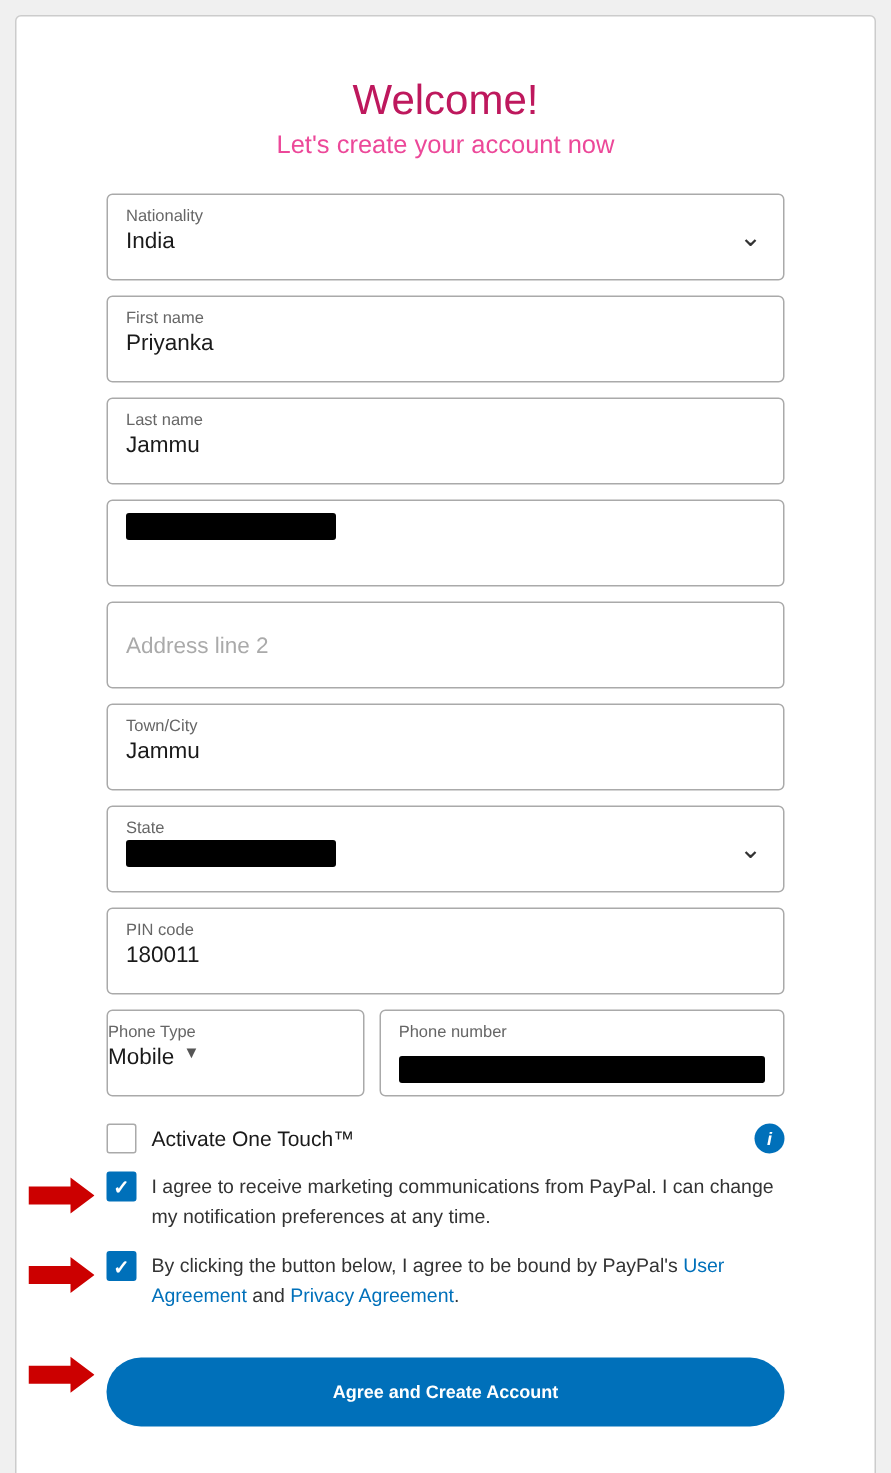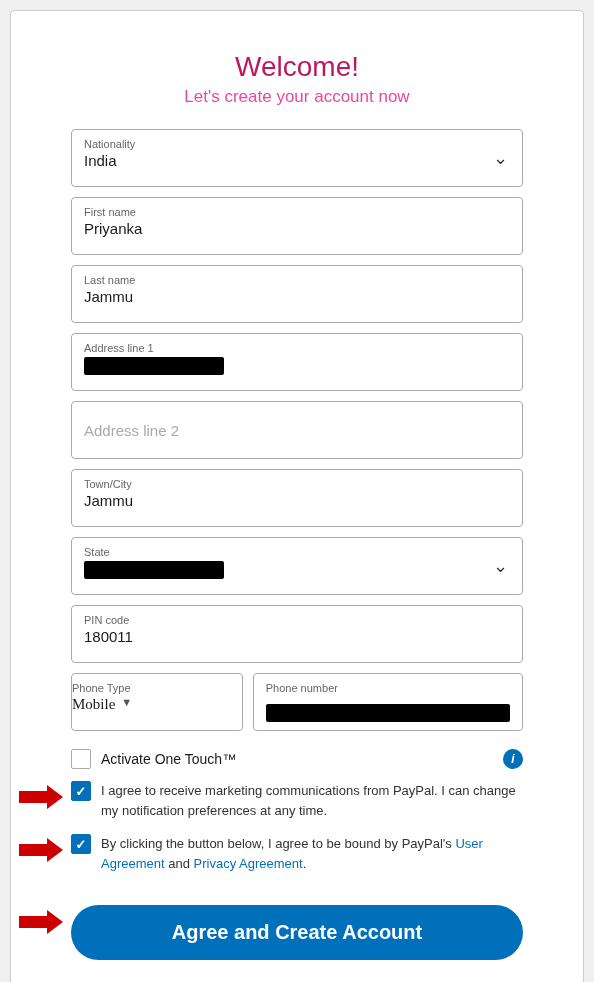--- a/index.html
+++ b/index.html
@@ -160,21 +160,21 @@
       text-decoration: none;
     }
     .create-account-btn {
       display: block;
       width: 100%;
       background: #0070ba;
       color: white;
       border: none;
       border-radius: 30px;
       padding: 16px;
-      font-size: 20px;
+      font-size: 12px;
       font-weight: 600;
       cursor: pointer;
       text-align: center;
       margin-top: 18px;
       position: relative;
     }
     .btn-arrow-row {
       display: flex;
       align-items: center;
       position: relative;
@@ -210,21 +210,20 @@
 
   <div class="field-group">
     <div class="field-box">
       <span class="field-label">Last name</span>
       <span class="field-value">Jammu</span>
     </div>
   </div>
 
   <div class="field-group">
     <div class="field-box">
-      <span class="field-label">Address line 1</span>
       <span class="field-value redacted"></span>
     </div>
   </div>
 
   <div class="field-group">
     <div class="field-box" style="display:flex; align-items:center; min-height:58px;">
       <span class="field-value placeholder">Address line 2</span>
     </div>
   </div>
 
@@ -246,21 +245,21 @@
   <div class="field-group">
     <div class="field-box">
       <span class="field-label">PIN code</span>
       <span class="field-value">180011</span>
     </div>
   </div>
 
   <div class="phone-row field-group">
     <div class="phone-type-box">
       <span class="field-label">Phone Type</span>
-      <div style="display:flex; align-items:flex-start; gap:6px;font-family:Liberation Serif, serif;">
+      <div style="display:flex; align-items:flex-start; gap:6px;">
         <span class="field-value">Mobile</span>
         <span style="font-size:11px; color:#555;">▼</span>
       </div>
     </div>
     <div class="phone-number-box">
       <span class="field-label">Phone number</span>
       <span class="field-value redacted" style="min-width:130px;"></span>
     </div>
   </div>
 

